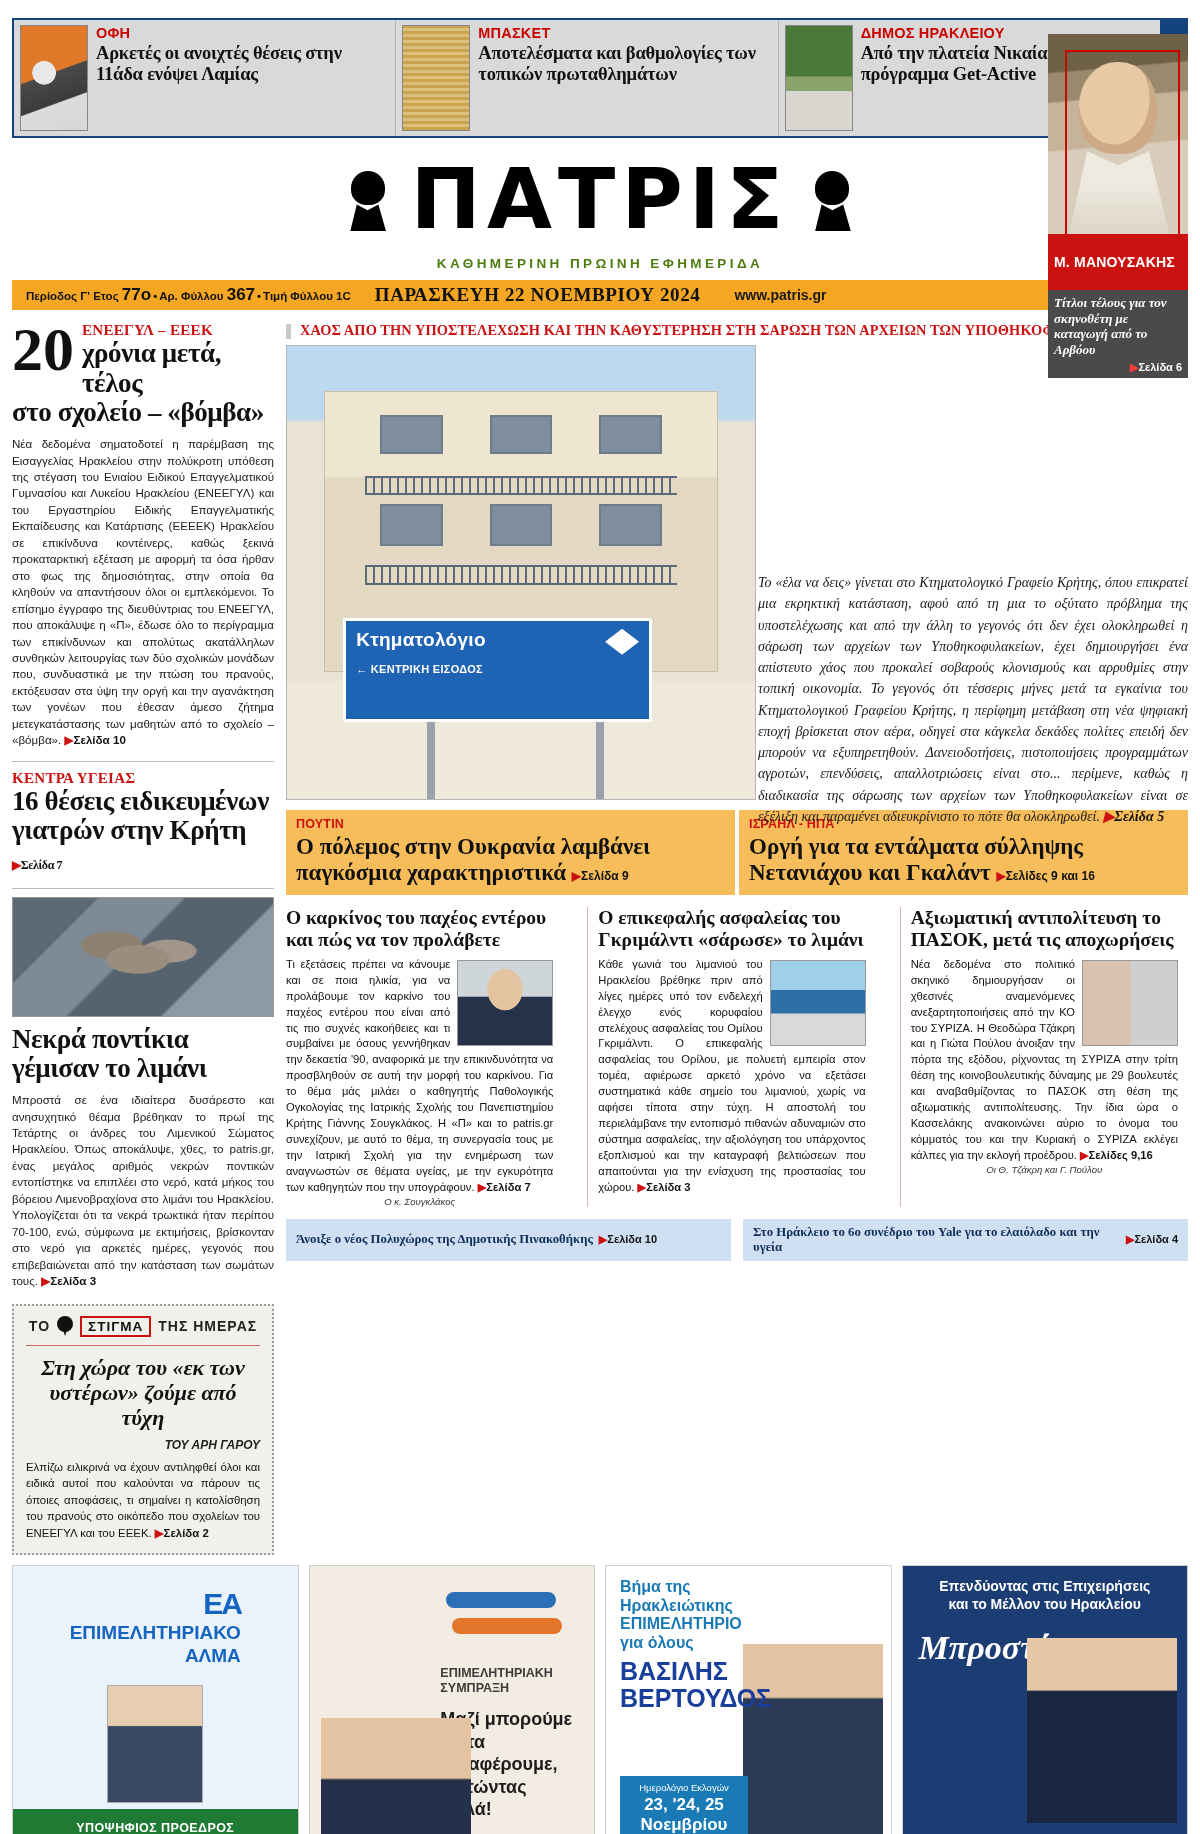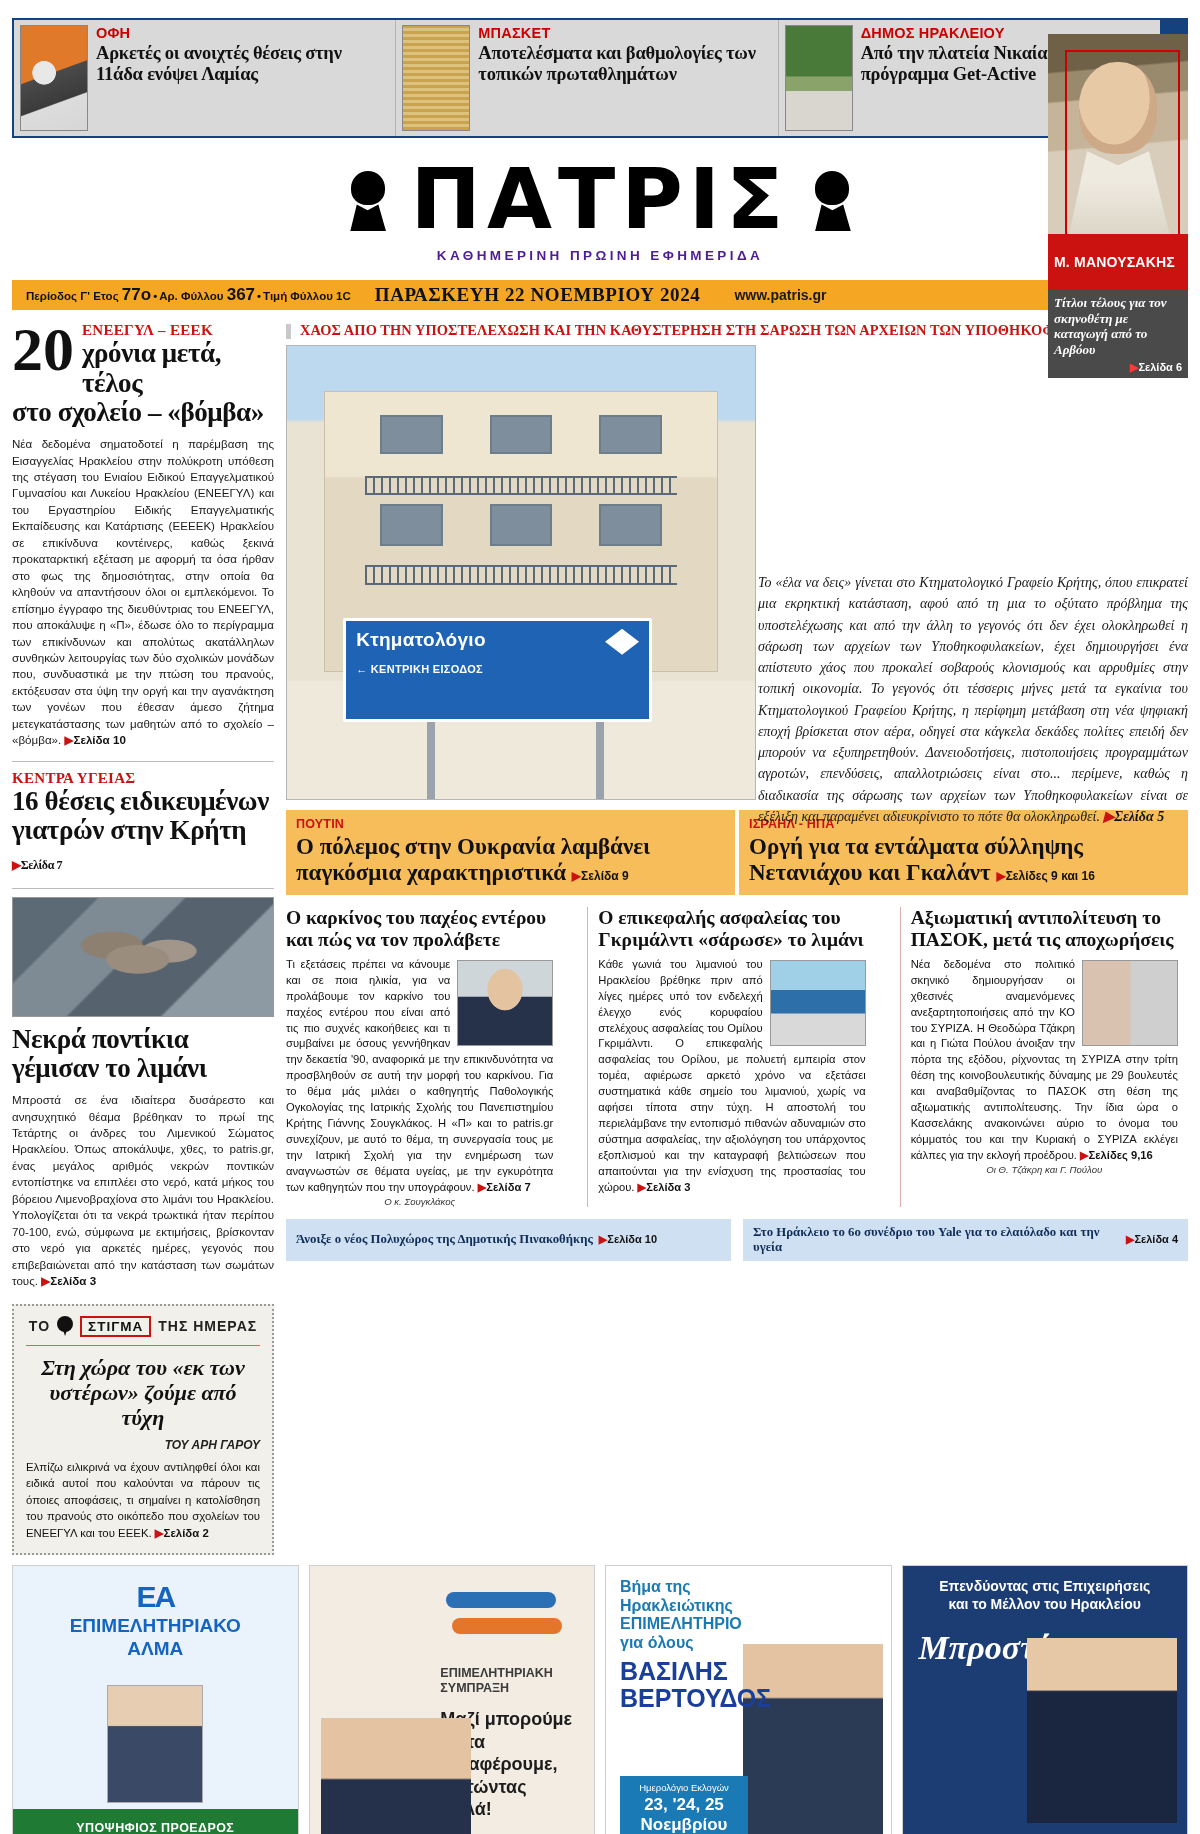--- a/index.html
+++ b/index.html
@@ -103,21 +103,21 @@
   }
   .head-bust:before {
     content: ""; position: absolute; left: 12px; top: 2px; width: 34px; height: 34px;
     border-radius: 50% 50% 45% 45%; background: #000;
   }
   .head-bust:after {
     content: ""; position: absolute; left: 2px; bottom: 0; width: 54px; height: 28px;
     background: #000; clip-path: polygon(18% 100%, 30% 6%, 50% 26%, 70% 6%, 84% 100%);
   }
   .masthead-sub {
-    font-size: 13.5px; font-weight: 700; letter-spacing: 3.4px; margin-top: 8px; color: #4c1d95;
+    font-size: 13.5px; font-weight: 700; letter-spacing: 3.4px; margin-top: 16px; color: #4d7c0f;
   }
 
   
   .infobar {
     background: #f5a623; height: 30px; display: flex; align-items: center;
     padding: 0 14px; gap: 24px; margin-top: 14px;
   }
   .issue-line { font-size: 11.5px; font-weight: 700; color: #111; white-space: nowrap; }
   .issue-line b { font-size: 17px; }
   .issue-line .dot { color: #111; padding: 0 2px; }
@@ -302,21 +302,21 @@
     display: flex; align-items: center; gap: 6px;
   }
   .promo .pgref { font-size: 11px; font-family: "Liberation Sans", sans-serif; }
 
   
   .ads { display: flex; gap: 10px; margin-top: 10px; height: 420px; }
   .ad { flex: 1 1 0; border: 1px solid #cfcfcf; position: relative; overflow: hidden; }
 
   .ad1 { background: #ffffff; }
   .ad1-top { height: 58%; background: linear-gradient(180deg,#eaf2fb 0 100%); position: relative; }
-  .ad1-logo { position:absolute; left: 50%; transform: translateX(-50%); top: 14px; text-align:center; }
+  .ad1-logo { position:absolute; left: 50%; transform: translateX(-50%); top: 21px; text-align:right; }
   .ad1-mark { font-size: 30px; font-weight: 700; color: #1565c0; letter-spacing: -2px; }
   .ad1-title { font-size: 19px; font-weight: 700; color: #1565c0; line-height: 1.1; margin-top: 2px; }
   .ad1-photo {
     position: absolute; left: 50%; transform: translateX(-50%); bottom: 6px;
     width: 96px; height: 118px; border: 1px solid #aaa;
     background: linear-gradient(180deg,#e7cdb2 0 34%, #3a4a66 35% 100%);
   }
   .ad1-bot { height: 42%; background: #1f7a33; color: #fff; text-align: center; padding: 12px 8px; }
   .ad1-role { font-size: 12.5px; font-weight: 700; letter-spacing: .4px; }
 

